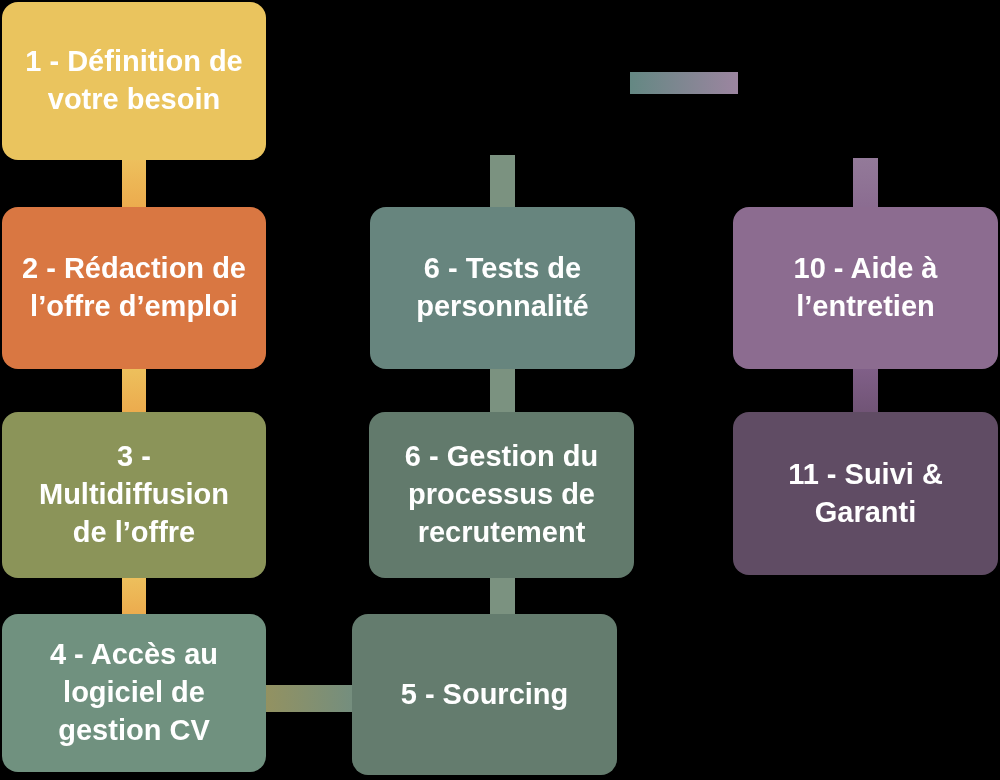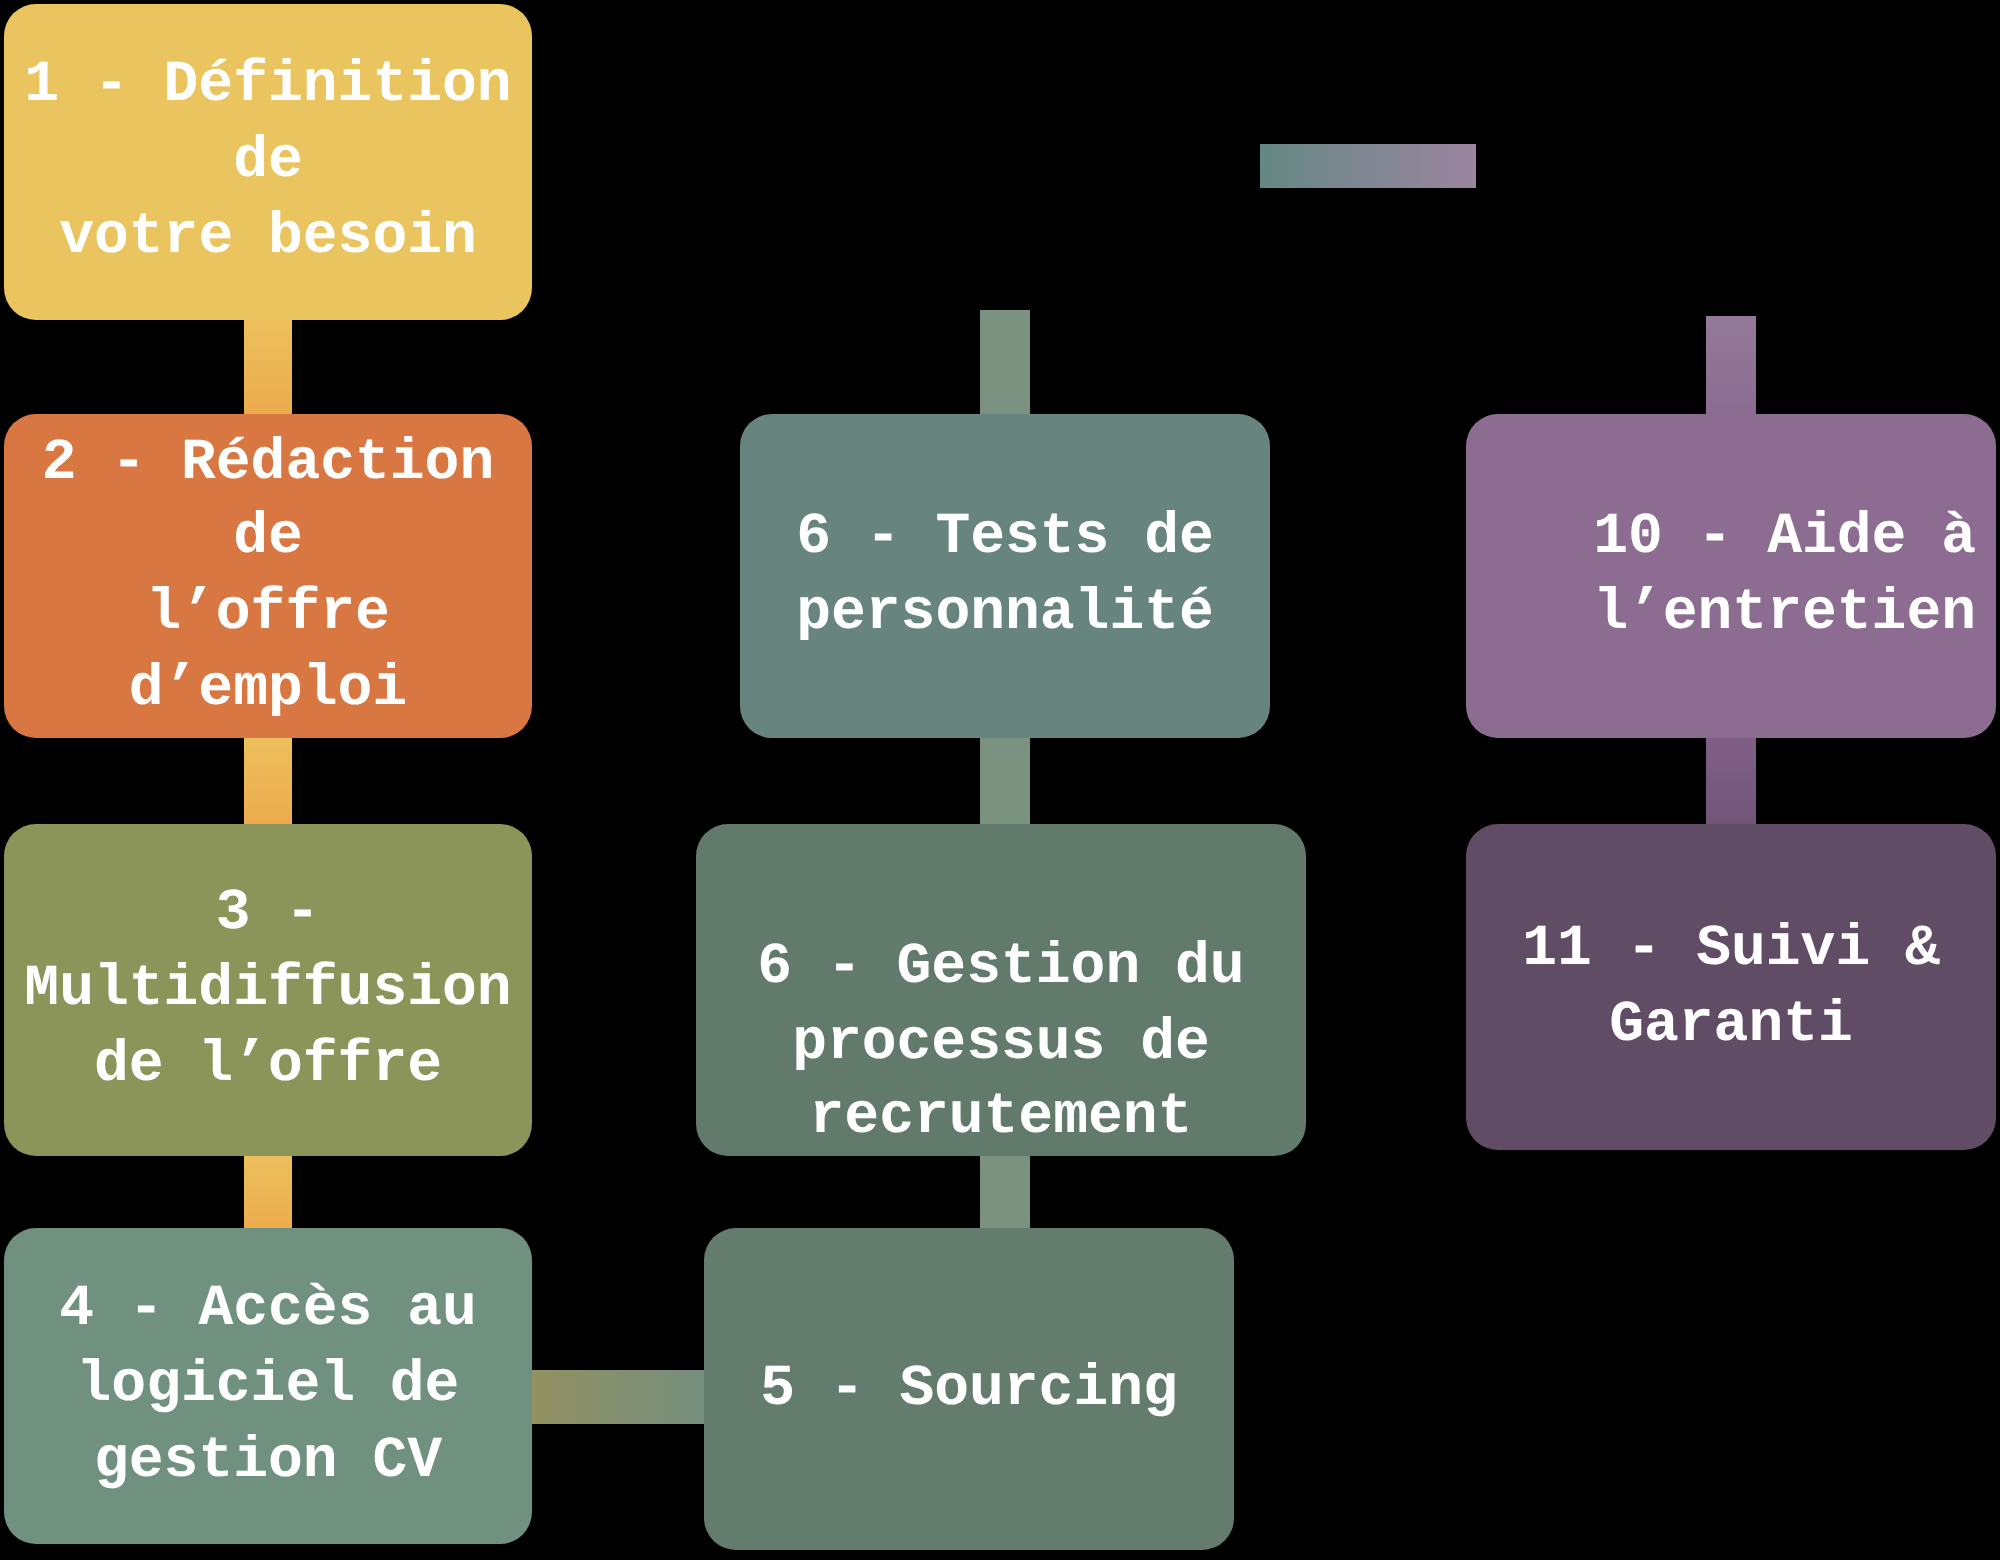--- a/index.html
+++ b/index.html
@@ -6,21 +6,21 @@
     margin: 0;
     padding: 0;
     background: #000000;
   }
   #canvas {
     position: relative;
     width: 1000px;
     height: 780px;
     background: var(--bg, #000000);
     overflow: hidden;
-    font-family: Liberation Mono, monospace;
+    font-family: Liberation Sans, sans-serif;
   }
   .box {
     position: absolute;
     border-radius: 16px;
     display: flex;
     align-items: center;
     justify-content: center;
     z-index: 1;
   }
   .box-label {
@@ -33,25 +33,25 @@
     padding: 0 10px;
   }
   
   .b1  { left: 2px;   top: 2px;   width: 264px; height: 158px; background: var(--c1); }
   .b2  { left: 2px;   top: 207px; width: 264px; height: 162px; background: var(--c2); }
   .b3  { left: 2px;   top: 412px; width: 264px; height: 166px; background: var(--c3); }
   .b4  { left: 2px;   top: 614px; width: 264px; height: 158px; background: var(--c4); }
   
   .b8  { left: 370px; top: 2px;   width: 265px; height: 158px; background: var(--c8); }
   .b7  { left: 370px; top: 207px; width: 265px; height: 162px; background: var(--c7); }
-  .b6  { left: 348px; top: 412px; width: 305px; height: 166px; background: var(--c6); align-items: flex-end; }
+  .b6  { left: 369px; top: 412px; width: 265px; height: 166px; background: var(--c6); }
   .b5  { left: 352px; top: 614px; width: 265px; height: 161px; background: var(--c5); }
   
   .b9  { left: 733px; top: 2px;   width: 265px; height: 161px; background: var(--c9); }
-  .b10 { left: 733px; top: 207px; width: 265px; height: 162px; background: var(--c10); justify-content: flex-end; }
+  .b10 { left: 733px; top: 207px; width: 265px; height: 162px; background: var(--c10); }
   .b11 { left: 733px; top: 412px; width: 265px; height: 163px; background: var(--c11); }
 
   .conn {
     position: absolute;
     z-index: 0;
   }
   .gold   { background: linear-gradient(var(--gold-top), var(--gold-bottom)); }
   .sage   { background: var(--sage); }
   .purp1  { background: linear-gradient(var(--purple-light), var(--purple-mid)); }
   .purp2  { background: linear-gradient(var(--purple-dark1), var(--purple-dark2)); }

